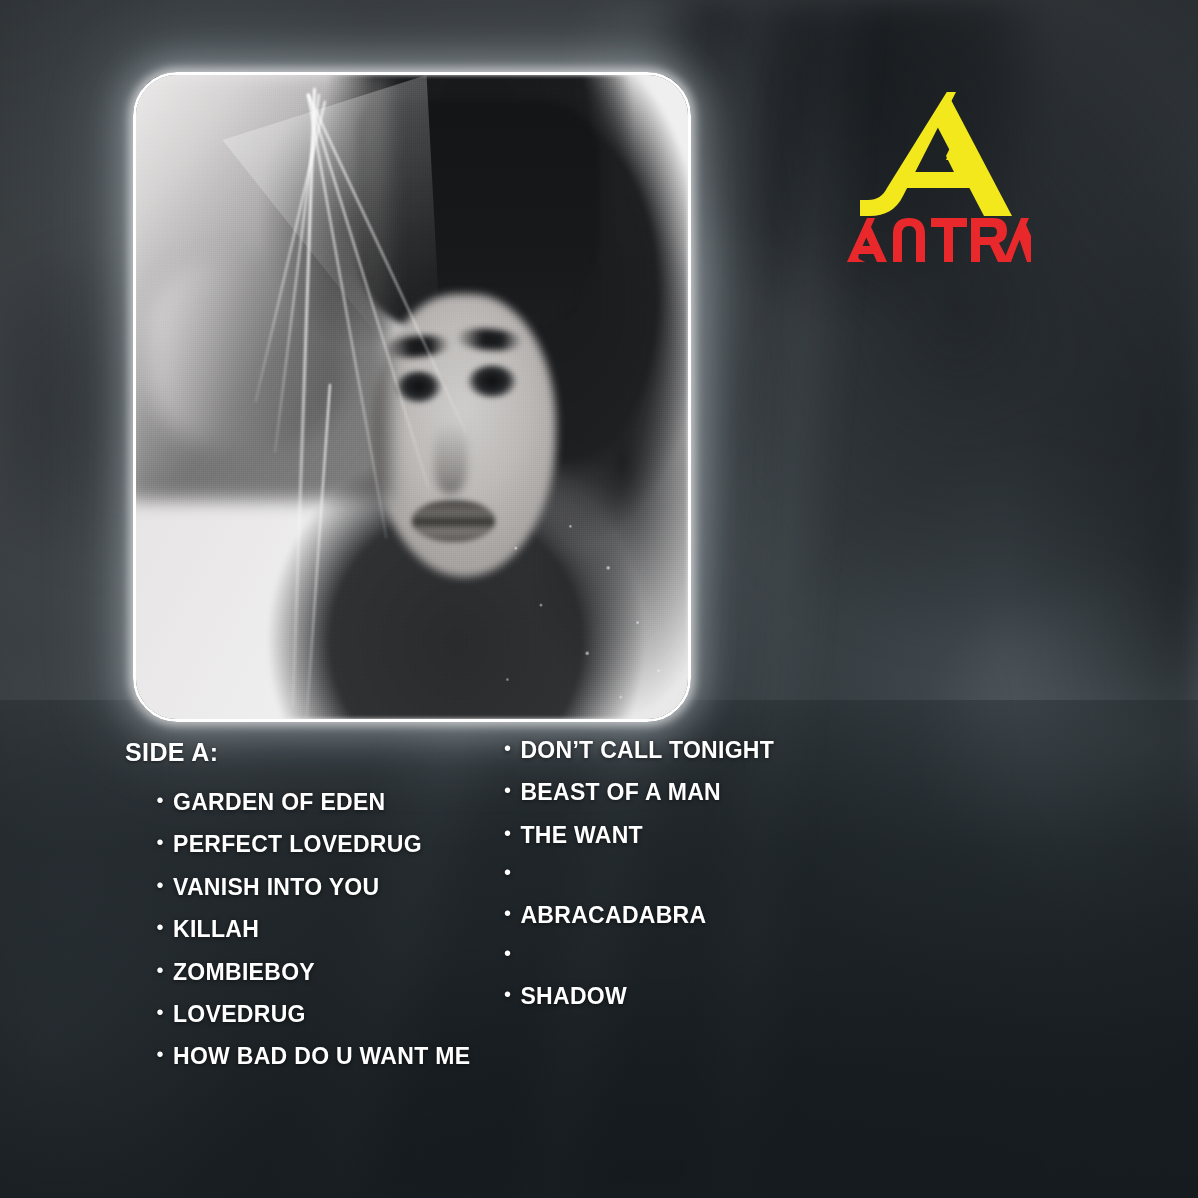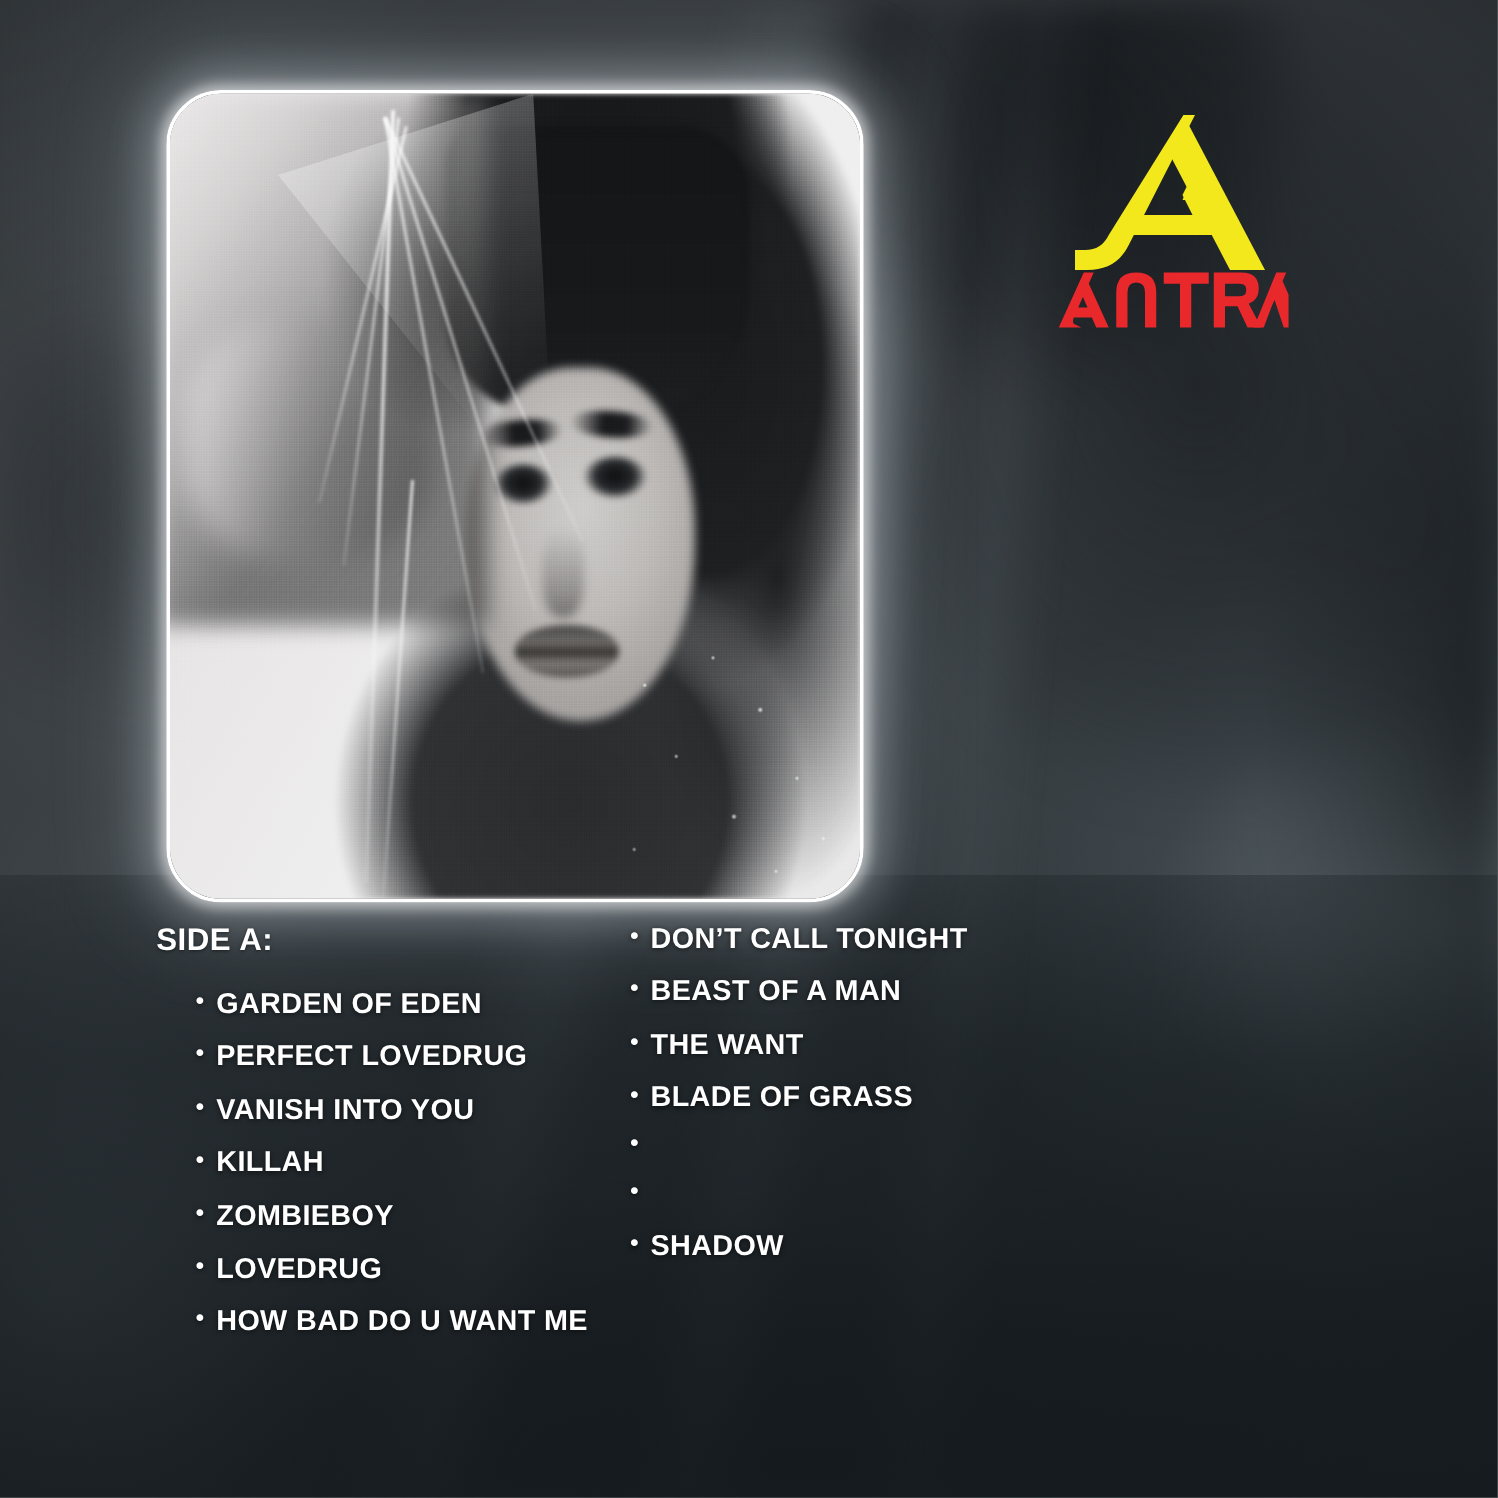--- a/index.html
+++ b/index.html
@@ -357,24 +357,24 @@
         <li>
           <span class="bullet">•</span>
           <span class="track-name">BEAST OF A MAN</span>
         </li>
         <li>
           <span class="bullet">•</span>
           <span class="track-name">THE WANT</span>
         </li>
         <li>
           <span class="bullet">•</span>
-          <span class="track-name">BLADE OF GRASS</span>
-        </li>
-        <li>
-          <span class="bullet">•</span>
+        </li>
+        <li>
+          <span class="bullet">•</span>
+          <span class="track-name">ABRACADABRA</span>
         </li>
         <li>
           <span class="bullet">•</span>
         </li>
         <li>
           <span class="bullet">•</span>
           <span class="track-name">SHADOW</span>
         </li>
       </ul>
     </div>

